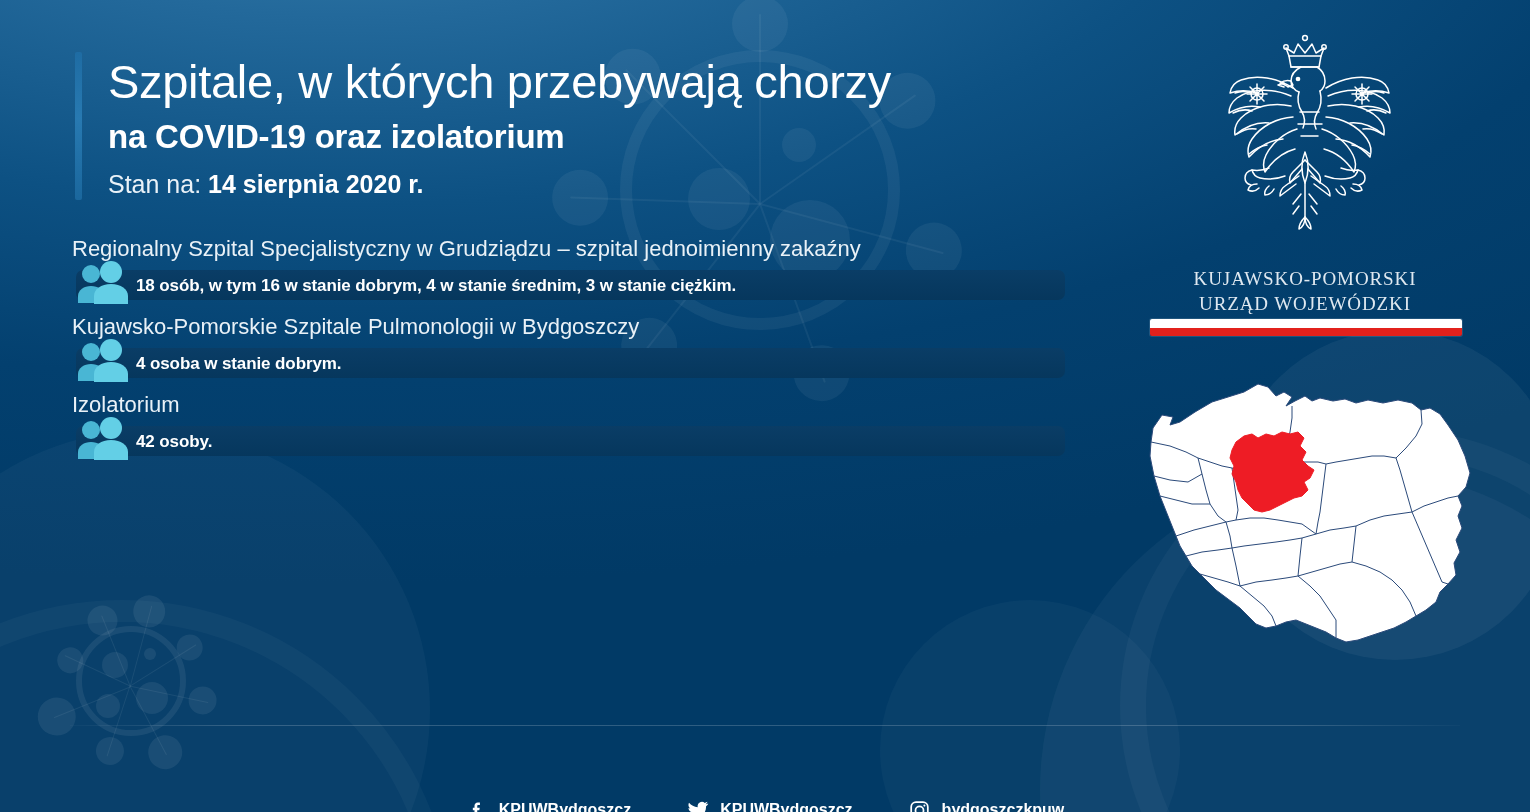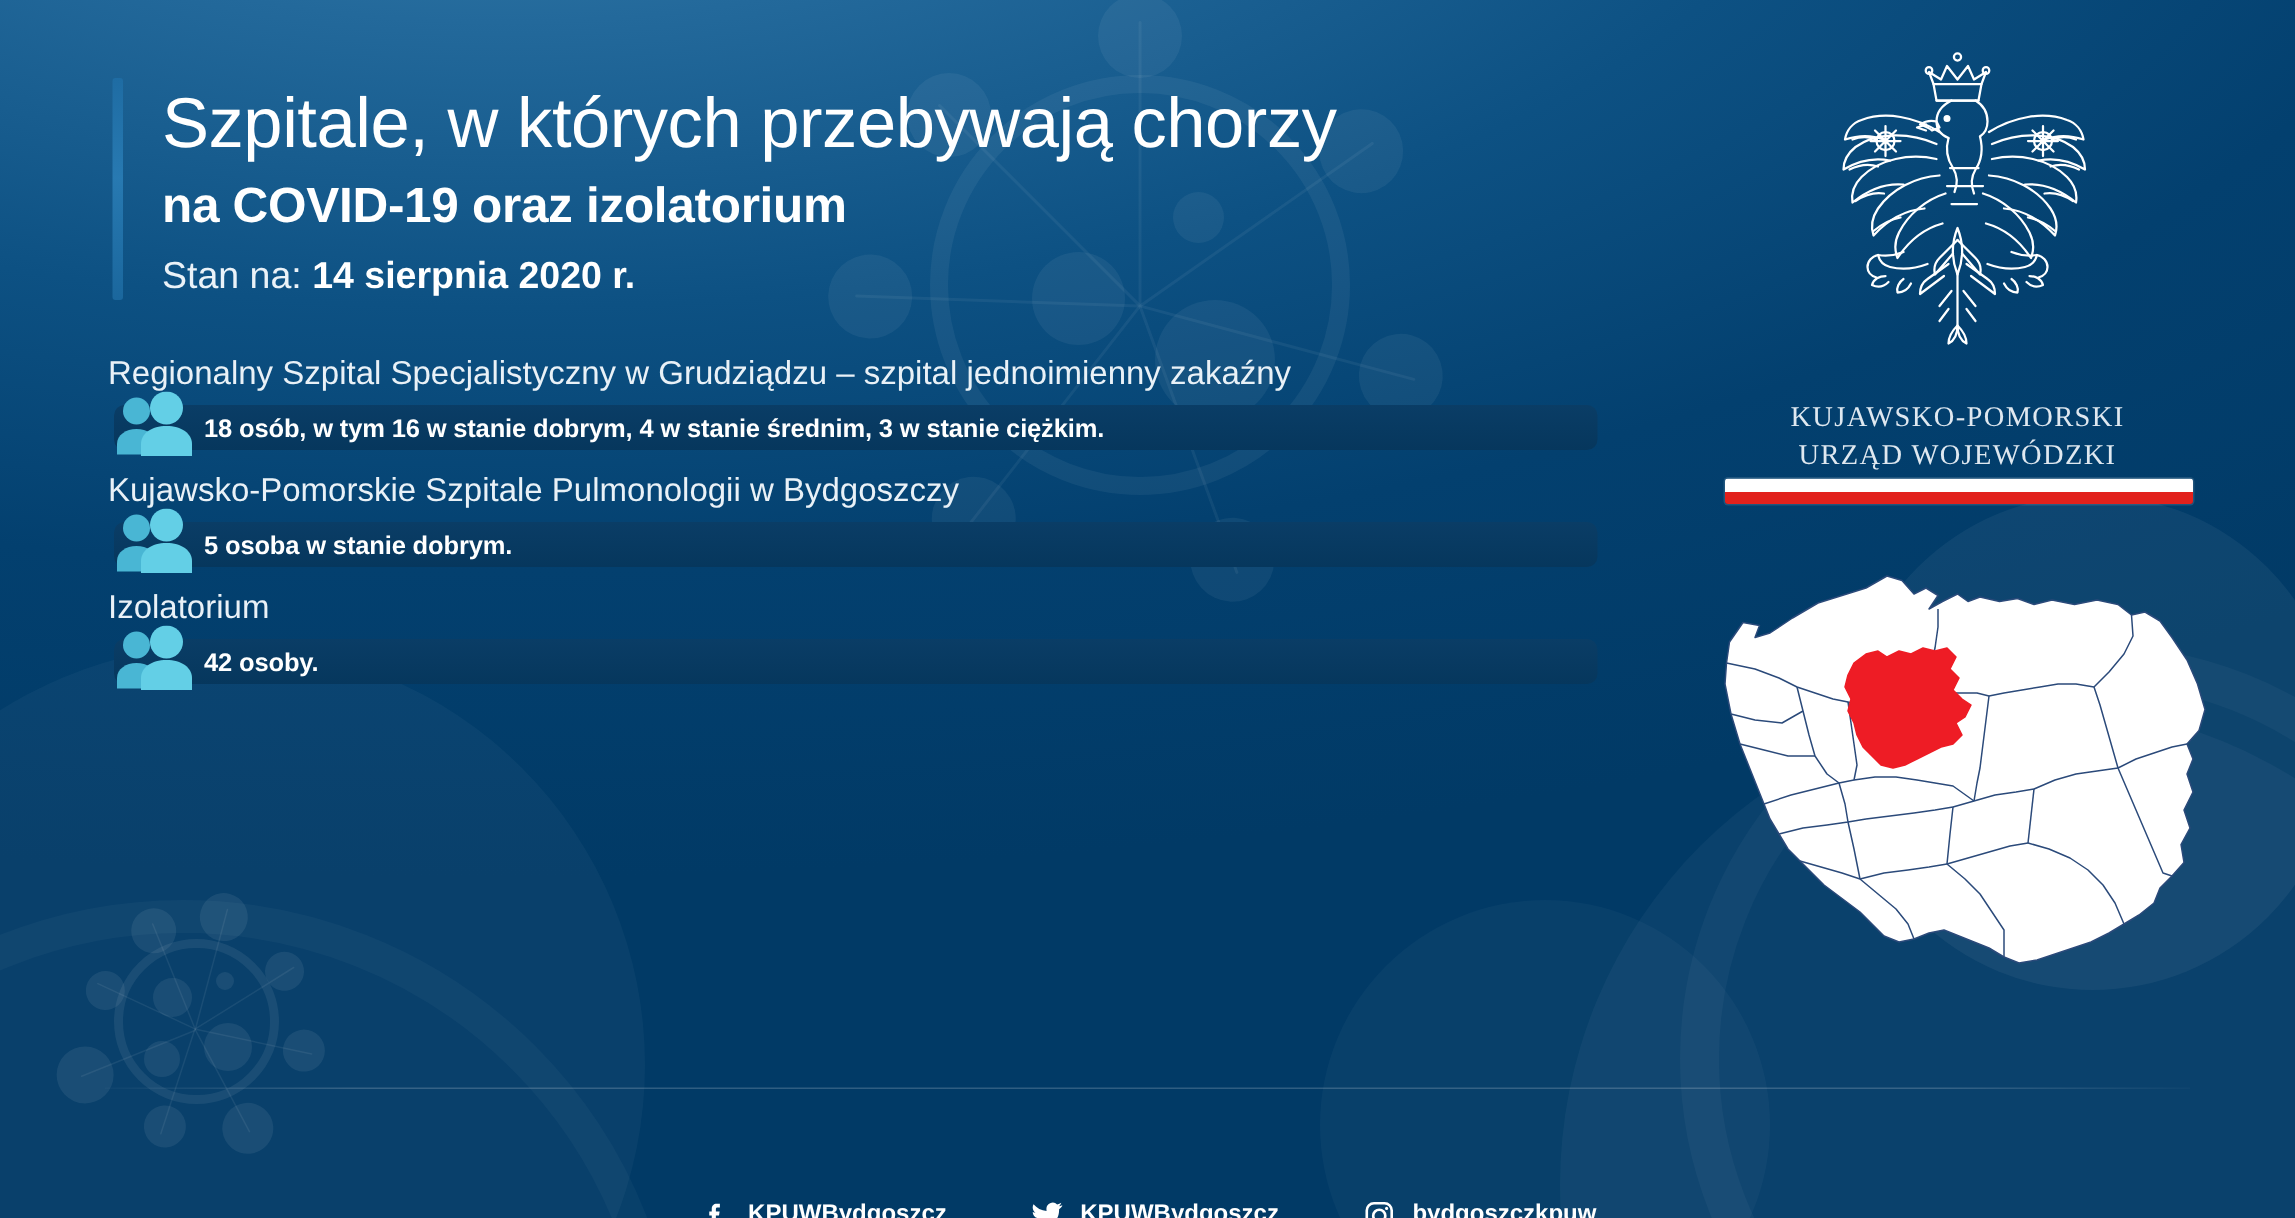--- a/index.html
+++ b/index.html
@@ -221,21 +221,21 @@
       <div class="hosp">Kujawsko-Pomorskie Szpitale Pulmonologii w Bydgoszczy</div>
       <div class="bar"></div>
       <div class="people">
         <svg viewBox="0 0 56 44">
           <circle cx="15" cy="13" r="9" fill="#49b6d4"></circle>
           <path d="M2 42v-7c0-6 6-10 13-10s13 4 13 10v7z" fill="#49b6d4"></path>
           <circle cx="35" cy="11" r="11" fill="#63cfe6"></circle>
           <path d="M18 43v-8c0-7 7-12 17-12s17 5 17 12v8z" fill="#63cfe6"></path>
         </svg>
       </div>
-      <div class="val">5 osoba w stanie dobrym.</div>
+      <div class="val">4 osoba w stanie dobrym.</div>
     </div>
 
     <div class="entry">
       <div class="hosp">Izolatorium</div>
       <div class="bar"></div>
       <div class="people">
         <svg viewBox="0 0 56 44">
           <circle cx="15" cy="13" r="9" fill="#49b6d4"></circle>
           <path d="M2 42v-7c0-6 6-10 13-10s13 4 13 10v7z" fill="#49b6d4"></path>
           <circle cx="35" cy="11" r="11" fill="#63cfe6"></circle>

